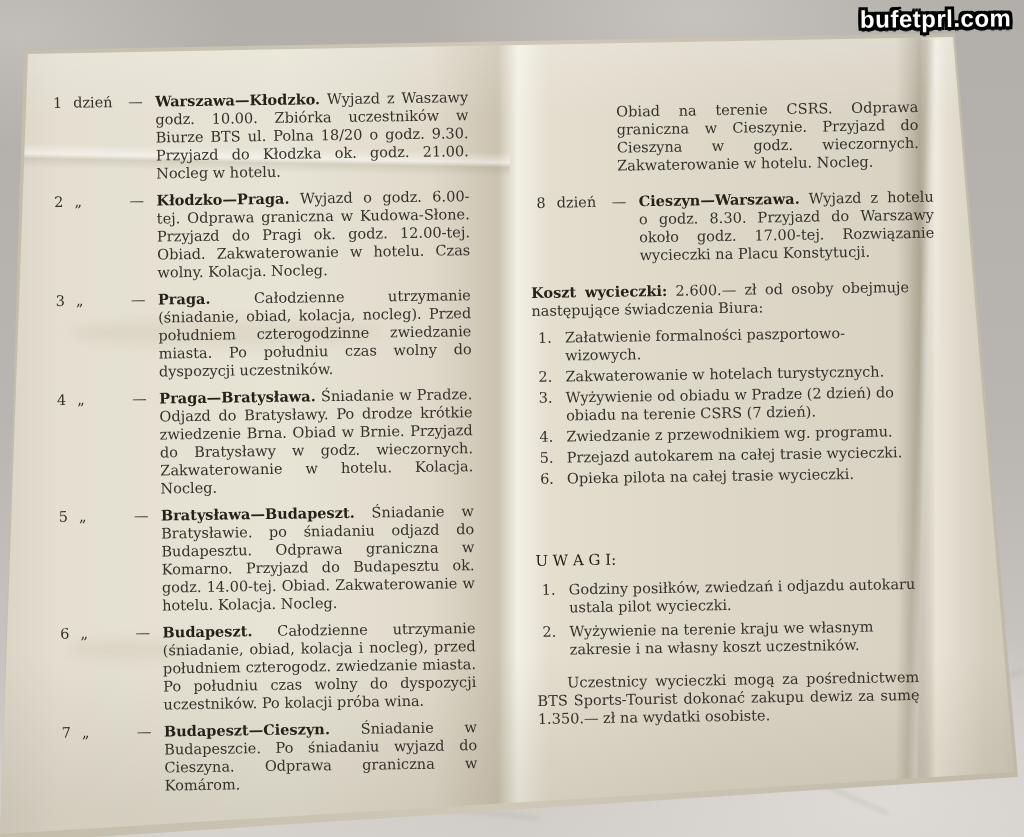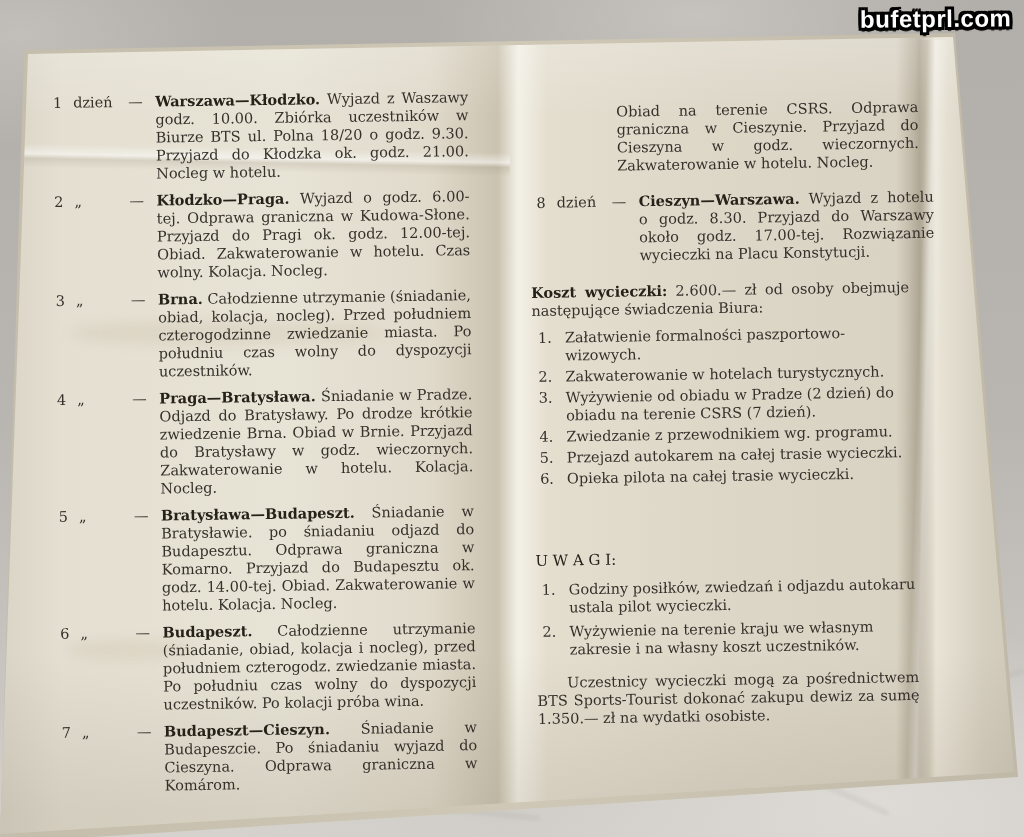--- a/index.html
+++ b/index.html
@@ -146,21 +146,21 @@
         <span>Wyjazd o godz. 6.00-tej. Odprawa graniczna w Kudowa-Słone. Przyjazd do Pragi ok. godz. 12.00-tej. Obiad. Zakwaterowanie w hotelu. Czas wolny. Kolacja. Nocleg.</span>
       </div>
     </div>
       <div class="day-row">
       <div class="day-label">
         <span class="day-num">3</span>
         <span class="day-unit">„</span>
       </div>
       <div class="day-dash">—</div>
       <div class="day-body">
-        <span class="day-title">Brna.</span>
+        <span class="day-title">Praga.</span>
         <span>Całodzienne utrzymanie (śniadanie, obiad, kolacja, nocleg). Przed południem czterogodzinne zwiedzanie miasta. Po południu czas wolny do dyspozycji uczestników.</span>
       </div>
     </div>
       <div class="day-row">
       <div class="day-label">
         <span class="day-num">4</span>
         <span class="day-unit">„</span>
       </div>
       <div class="day-dash">—</div>
       <div class="day-body">

